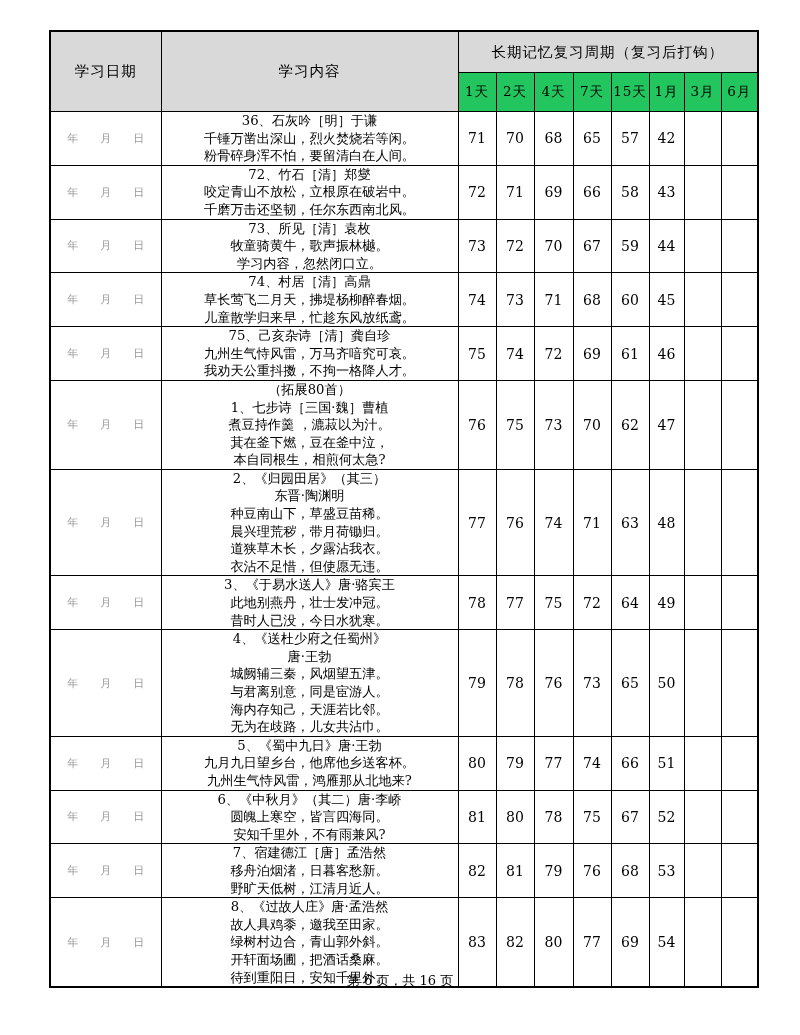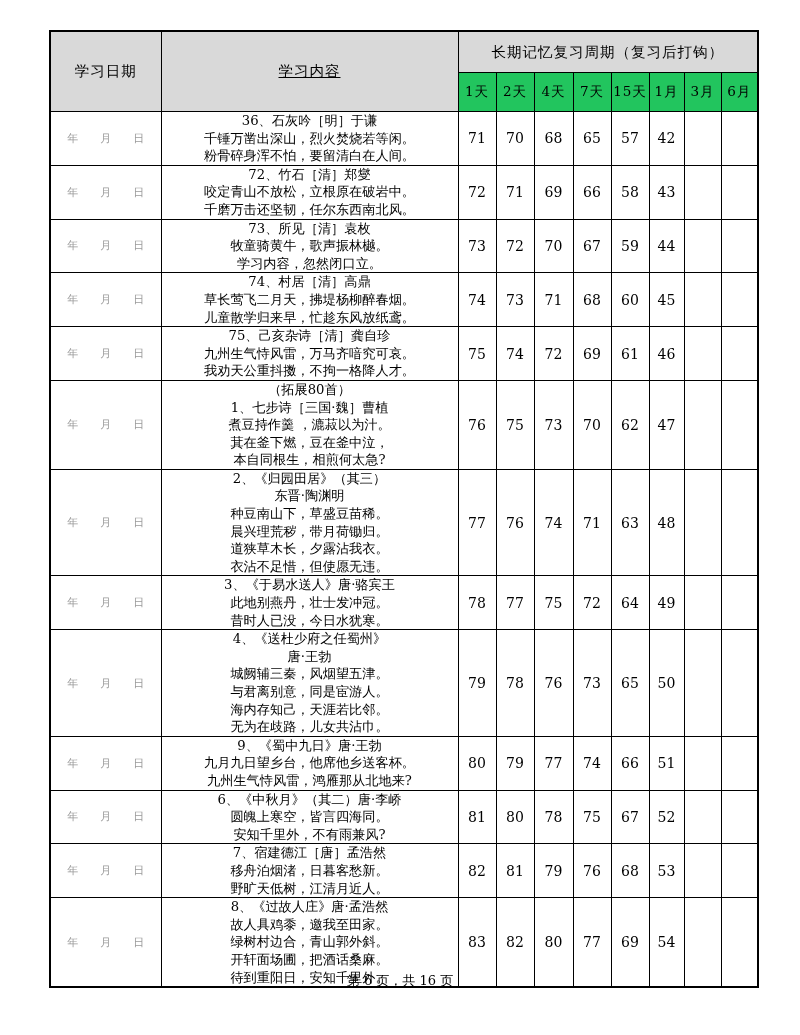--- a/index.html
+++ b/index.html
@@ -38,21 +38,21 @@
   table.sheet {
     border: 2px solid #000000;
   }
   .hdr {
     background: #d9d9d9;
     font-size: 14.5px;
     letter-spacing: 1px;
     margin-left: 16px;
   }
   .hdr-date { height: 78px; }
-  .hdr-content { height: 78px; text-decoration: underline; }
+  .hdr-content { height: 78px; }
   .hdr-group {
     height: 40px;
     font-size: 14.5px;
   }
   .hdr-sub {
     height: 38px;
     font-size: 13.5px;
     background: #22c55e;
   }
   .col-date   { width: 111px; }
@@ -282,21 +282,21 @@
           <td class="num-cell">76</td>
           <td class="num-cell">73</td>
           <td class="num-cell">65</td>
           <td class="num-cell">50</td>
           <td class="num-cell blank-cell"></td>
           <td class="num-cell blank-cell"></td>
         </tr>
         <tr>
           <td class="date-cell"><span class="d-seg">年</span><span class="d-seg">月</span><span class="d-seg">日</span></td>
           <td class="content-cell">
-            <span class="ln title">9、《蜀中九日》唐·王勃</span>
+            <span class="ln title">5、《蜀中九日》唐·王勃</span>
             <span class="ln">九月九日望乡台，他席他乡送客杯。</span>
             <span class="ln">九州生气恃风雷，鸿雁那从北地来?</span>
           </td>
           <td class="num-cell">80</td>
           <td class="num-cell">79</td>
           <td class="num-cell">77</td>
           <td class="num-cell">74</td>
           <td class="num-cell">66</td>
           <td class="num-cell">51</td>
           <td class="num-cell blank-cell"></td>

